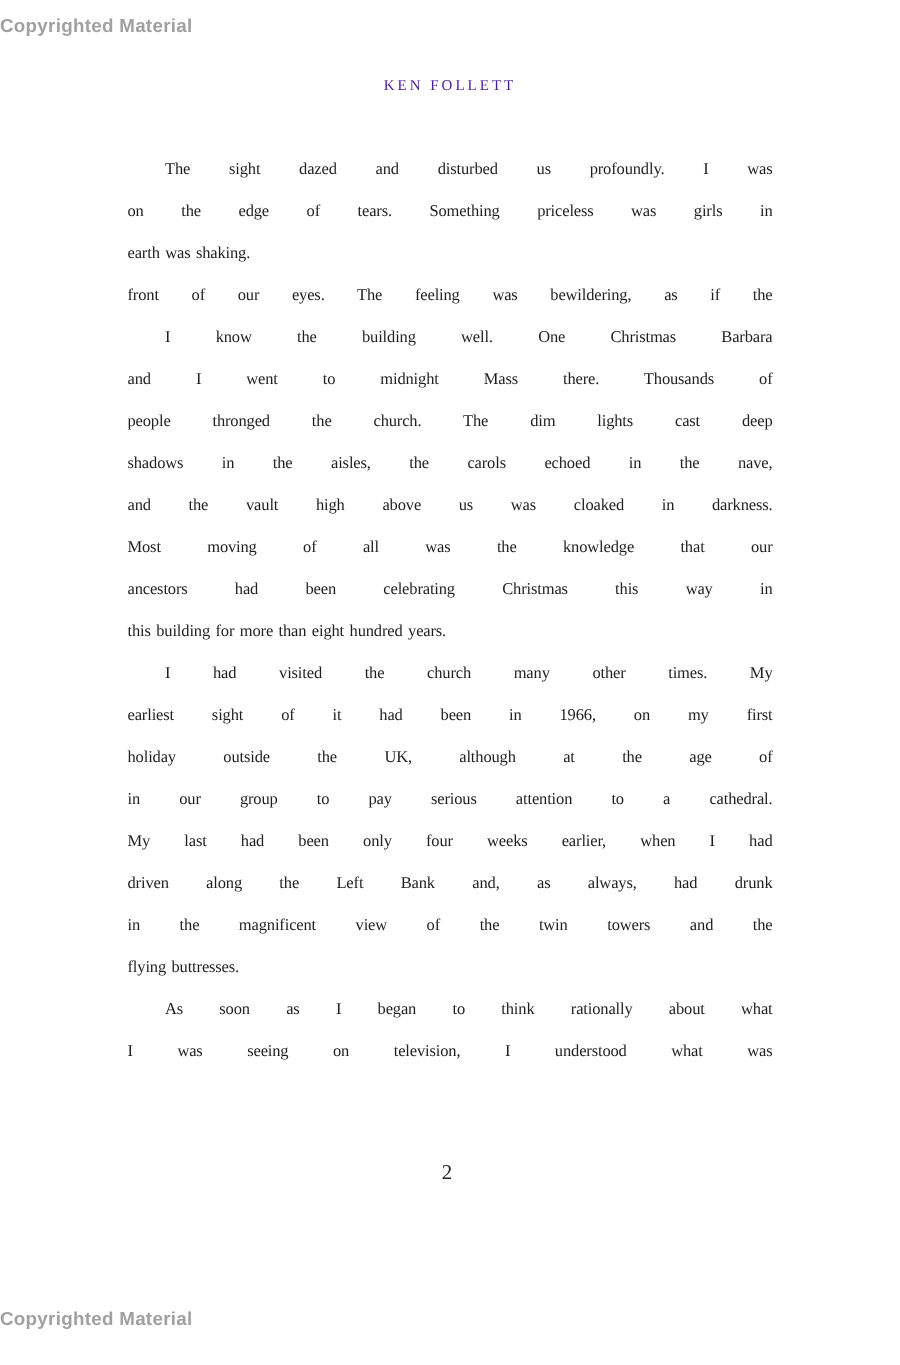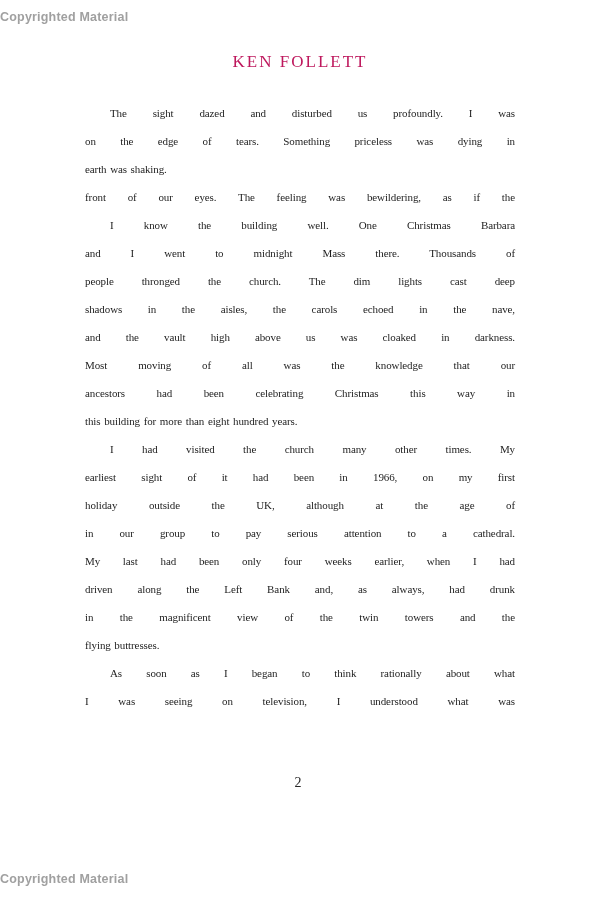--- a/index.html
+++ b/index.html
@@ -28,23 +28,23 @@
     letter-spacing: 0.2px;
   }
   .copyright.top { top: 10px; }
   .copyright.bottom { top: 872px; }
   .running-header {
     position: absolute;
     top: 52px;
     left: 0;
     width: 600px;
     text-align: center;
-    font-size: 17px;
+    font-size: 10px;
     letter-spacing: 2px;
-    color: #be185d;
+    color: #4c1d95;
   }
   .body-text {
     position: absolute;
     top: 99px;
     left: 85px;
     width: 430px;
     font-size: 11px;
     letter-spacing: -0.1px;
     word-spacing: 1px;
   }
@@ -74,21 +74,21 @@
 <body>
 
 <div class="page">
 
   <div class="copyright top">Copyrighted Material</div>
 
   <div class="running-header">KEN FOLLETT</div>
 
   <div class="body-text">
       <div class="line first">The sight dazed and disturbed us profoundly. I was</div>
-      <div class="line">on the edge of tears. Something priceless was dying in</div>
+      <div class="line">on the edge of tears. Something priceless was girls in</div>
       <div class="line last">earth was shaking.</div>
       <div class="line">front of our eyes. The feeling was bewildering, as if the</div>
       <div class="line first">I know the building well. One Christmas Barbara</div>
       <div class="line">and I went to midnight Mass there. Thousands of</div>
       <div class="line">people thronged the church. The dim lights cast deep</div>
       <div class="line">shadows in the aisles, the carols echoed in the nave,</div>
       <div class="line">and the vault high above us was cloaked in darkness.</div>
       <div class="line">Most moving of all was the knowledge that our</div>
       <div class="line">ancestors had been celebrating Christmas this way in</div>
       <div class="line last">this building for more than eight hundred years.</div>

